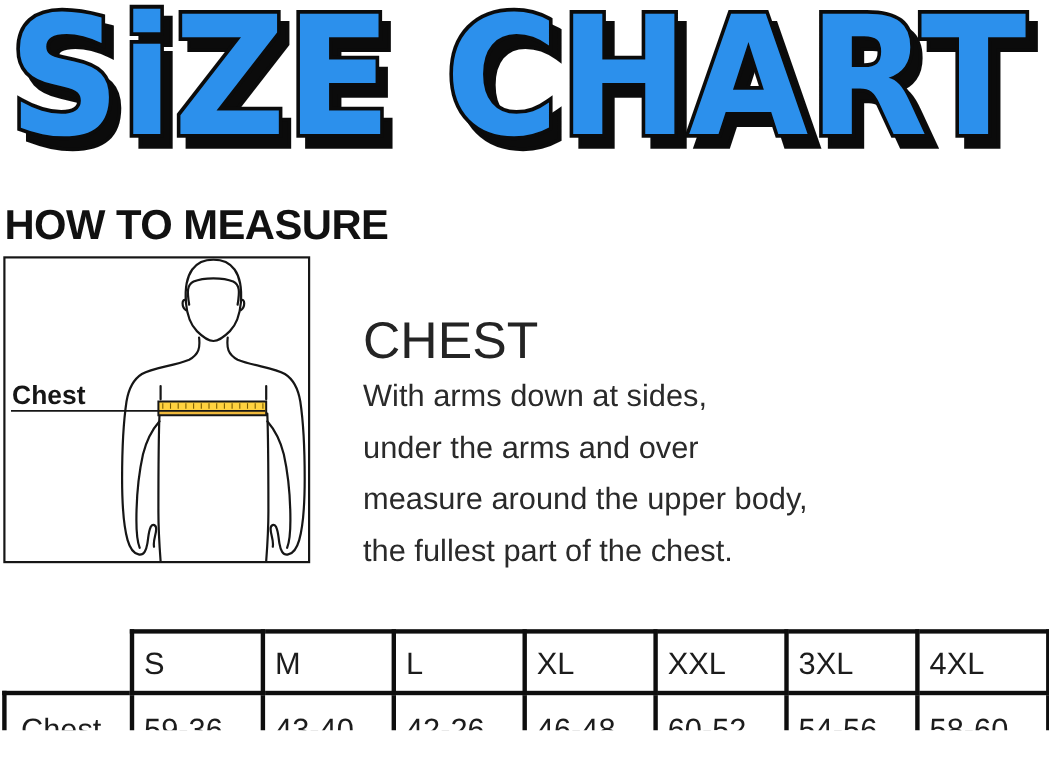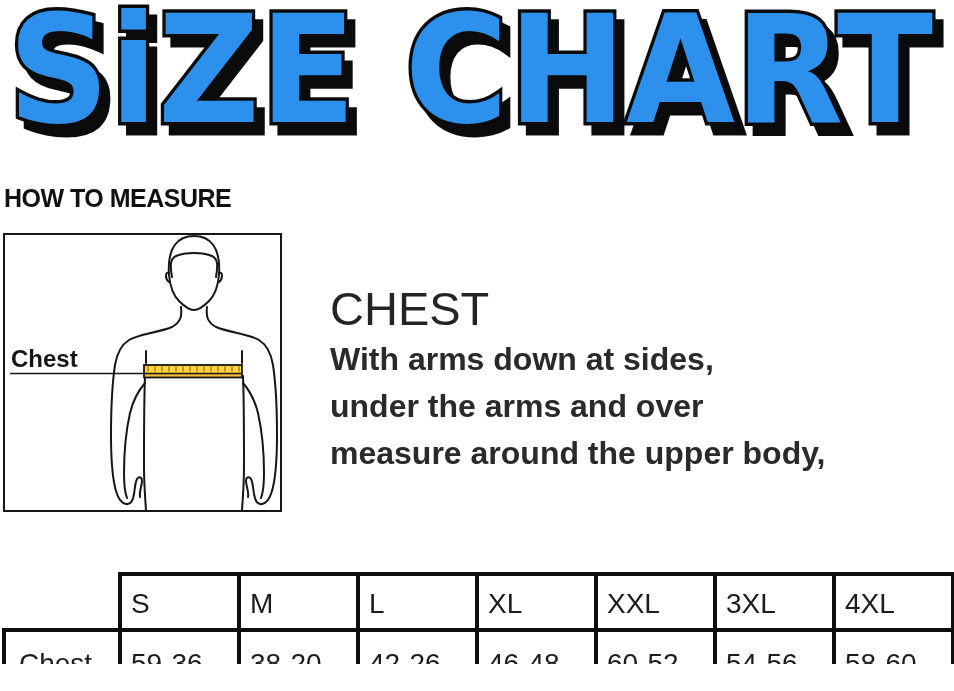--- a/index.html
+++ b/index.html
@@ -14,35 +14,35 @@
     stroke:#0b0b0b;stroke-width:7px;paint-order:stroke;
     font-family:"DejaVu Sans", sans-serif;font-weight:bold;
   }
   .title-shadow{
     fill:#0b0b0b;stroke:#0b0b0b;stroke-width:7px;paint-order:stroke;
     font-family:"DejaVu Sans", sans-serif;font-weight:bold;
   }
   
   .how-to{
     position:absolute;left:4px;top:184px;
-    font-size:25px;font-weight:800;letter-spacing:-0.5px;color:#111;
+    font-size:38px;font-weight:800;letter-spacing:-0.5px;color:#111;
   }
   
   .figure-box{
     position:absolute;left:3px;top:233px;width:275px;height:275px;
     border:2px solid #161616;background:#fff;
   }
   .figure-box svg{display:block;}
   .chest-label{
     font-family:"Liberation Sans", sans-serif;font-weight:bold;font-size:24px;fill:#161616;
   }
   
   .instructions{position:absolute;left:330px;top:284px;}
   .instr-heading{font-size:47px;font-weight:500;line-height:50px;color:#242424;}
-  .instr-lines{margin-top:2px;font-size:32px;line-height:47px;font-weight:700;color:#2a2a2a;}
+  .instr-lines{margin-top:2px;font-size:28px;line-height:47px;font-weight:400;color:#2a2a2a;}
   
   .size-table{
     position:absolute;left:2px;top:572px;width:949px;
     border-collapse:collapse;table-layout:fixed;
   }
   .size-table th,.size-table td{
     border:4px solid #0e0e0e;vertical-align:bottom;text-align:left;
     font-weight:400;font-size:28px;color:#1c1c1c;
     padding:0 0 8px 9px;box-sizing:border-box;
   }
@@ -125,20 +125,21 @@
       <text class="chest-label" x="6" y="132">Chest</text>
     </svg>
   </div>
 
   <div class="instructions">
     <div class="instr-heading">CHEST</div>
     <div class="instr-lines">
       <div>With arms down at sides,</div>
       <div>under the arms and over</div>
       <div>measure around the upper body,</div>
+      <div>the fullest part of the chest.</div>
     </div>
   </div>
 
   <table class="size-table">
     <colgroup>
       <col style="width:116px">
         <col style="width:119px">
         <col style="width:119px">
       <col style="width:119px">
         <col style="width:119px">
@@ -153,21 +154,21 @@
       <th>M</th>
       <th>L</th>
       <th>XL</th>
       <th>XXL</th>
       <th>3XL</th>
       <th>4XL</th>
     </tr>
     <tr class="data-row">
       <td class="row-label">Chest</td>
       <td>59-36</td>
-      <td>38-20</td>
+      <td>43-40</td>
       <td>42-26</td>
       <td>46-48</td>
       <td>60-52</td>
       <td>54-56</td>
       <td>58-60</td>
     </tr>
   </tbody>
     </table>
 
 </div>

